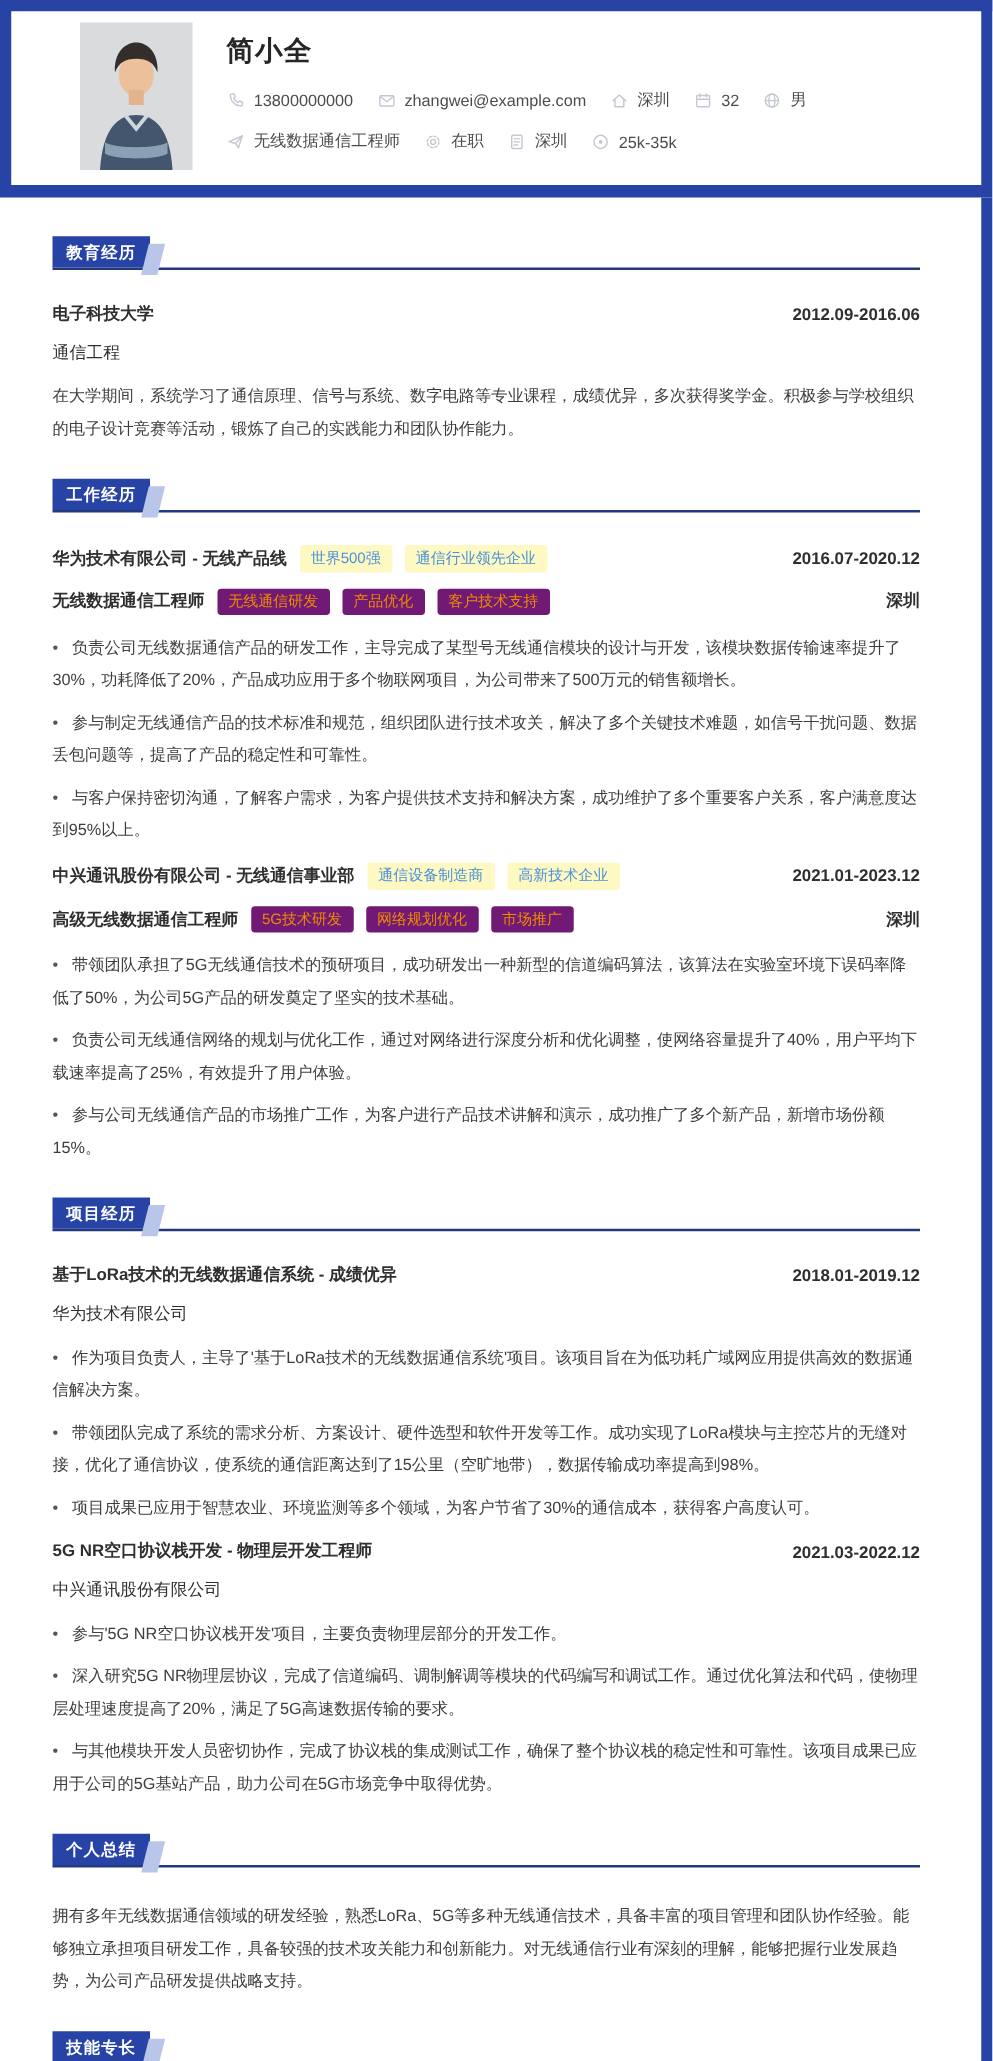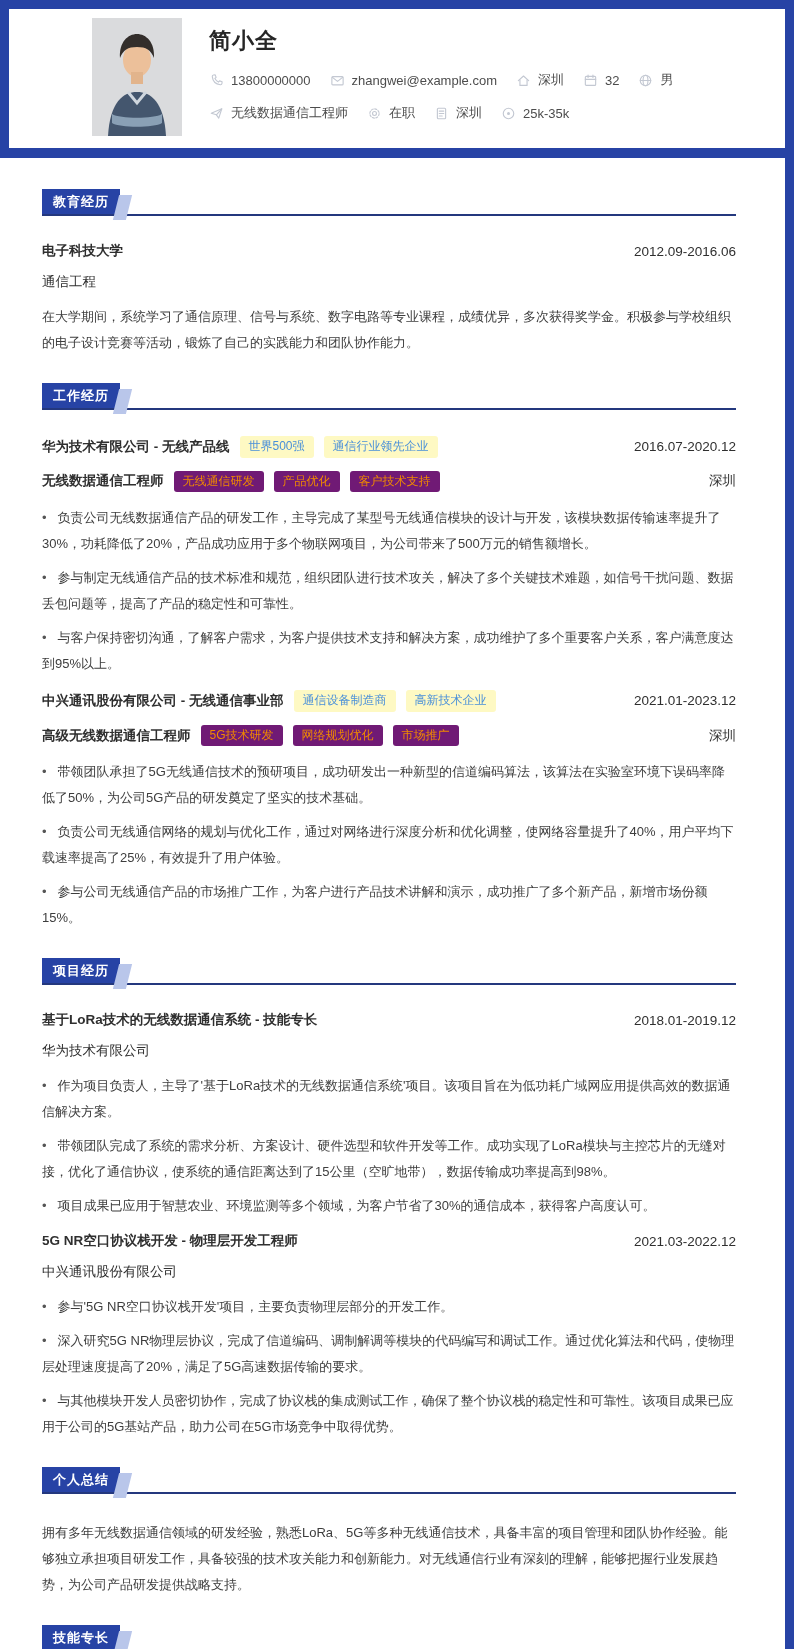--- a/index.html
+++ b/index.html
@@ -19,21 +19,21 @@
   }
   .page{position:relative;width:794px;min-height:1649px;background:#fff;}
 
   
   .header-wrap{
     border-left:9px solid var(--accent);
     border-top:9px solid var(--accent);
     border-right:9px solid var(--accent);
     background:#fff;
   }
-  .header{display:flex;padding:9px 40px 12px 55px;margin-left:28px;}
+  .header{display:flex;padding:9px 40px 12px 55px;}
   .photo{width:90px;height:118px;flex:0 0 90px;overflow:hidden;background:#dadbdd;}
   .header-info{margin-left:27px;padding-top:8px;}
   .name{font-size:22px;font-weight:bold;color:#262626;letter-spacing:1px;}
   .contact-row{display:flex;align-items:center;flex-wrap:wrap;margin-top:15px;text-align:center;}
   .contact-item{display:inline-flex;align-items:center;margin-right:19px;}
   .cicon{display:inline-flex;align-items:center;margin-right:7px;}
   .ctext{font-size:13px;color:#4c4c4c;}
   .band{height:10px;background:var(--accent);}
   .right-rail{position:absolute;top:158px;right:0;width:9px;bottom:0;background:var(--accent);}
 
@@ -47,21 +47,21 @@
     font-size:13px;font-weight:bold;letter-spacing:1px;
     padding:6px 11px;line-height:1;
   }
   .sec-badge::after{
     content:"";position:absolute;right:-9px;top:6px;width:13px;height:100%;
     background:var(--accent-light);transform:skewX(-14deg);z-index:-1;
   }
   .entry-row{display:flex;justify-content:space-between;align-items:center;margin:13px 0;}
   .row-left{display:flex;align-items:center;flex-wrap:wrap;gap:10px;}
   .entry-title{font-weight:bold;font-size:13.5px;color:var(--text-dark);}
-  .entry-date,.entry-loc{font-weight:normal;font-size:13.5px;color:var(--text-dark);white-space:nowrap;}
+  .entry-date,.entry-loc{font-weight:bold;font-size:13.5px;color:var(--text-dark);white-space:nowrap;}
   .tag{font-size:12px;padding:3px 9px;border-radius:3px;line-height:1.3;white-space:nowrap;}
   .tag-blue{color:#4a90d9;background:#fef9c3;}
   .tag-orange{color:#f08a00;background:#701a75;}
   .para{font-size:13px;line-height:2.0;color:var(--text-body);margin:10px 0;}
   .bullet{font-size:13px;line-height:2.0;color:var(--text-body);margin:8px 0;}
   .bullet::before{content:"\2022";margin-right:11px;color:#555;}
   .sub-bold{font-weight:normal;font-size:13.5px;color:var(--text-dark);margin:13px 0;}
 
   
   .skills-grid{display:grid;grid-template-columns:355px 1fr;row-gap:20px;margin-top:18px;}
@@ -258,21 +258,21 @@
         </div>
     </div>
 
     <div class="section">
       <div class="sec-head">
         <span class="sec-badge">项目经历</span>
       </div>
       <div id="projects">
           <div class="project">
             <div class="entry-row">
-              <span class="entry-title">基于LoRa技术的无线数据通信系统 - 技能专长</span>
+              <span class="entry-title">基于LoRa技术的无线数据通信系统 - 成绩优异</span>
               <span class="entry-date">2018.01-2019.12</span>
             </div>
             <div class="sub-bold">华为技术有限公司</div>
             <div class="bullets">
               <p class="bullet">作为项目负责人，主导了'基于LoRa技术的无线数据通信系统'项目。该项目旨在为低功耗广域网应用提供高效的数据通信解决方案。</p>
               <p class="bullet">带领团队完成了系统的需求分析、方案设计、硬件选型和软件开发等工作。成功实现了LoRa模块与主控芯片的无缝对接，优化了通信协议，使系统的通信距离达到了15公里（空旷地带），数据传输成功率提高到98%。</p>
               <p class="bullet">项目成果已应用于智慧农业、环境监测等多个领域，为客户节省了30%的通信成本，获得客户高度认可。</p>
             </div>
           </div>
           <div class="project">

